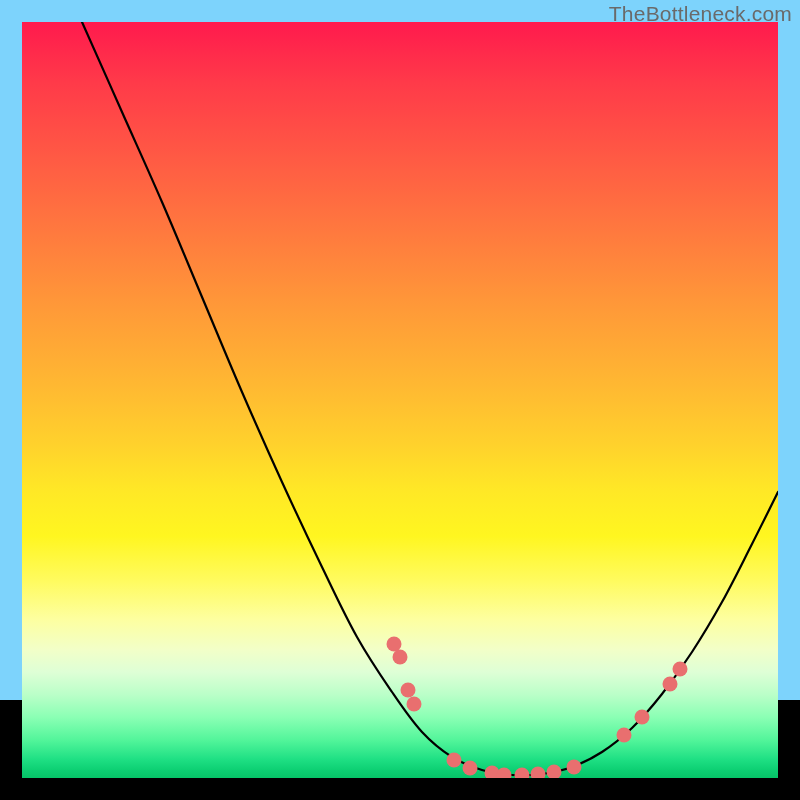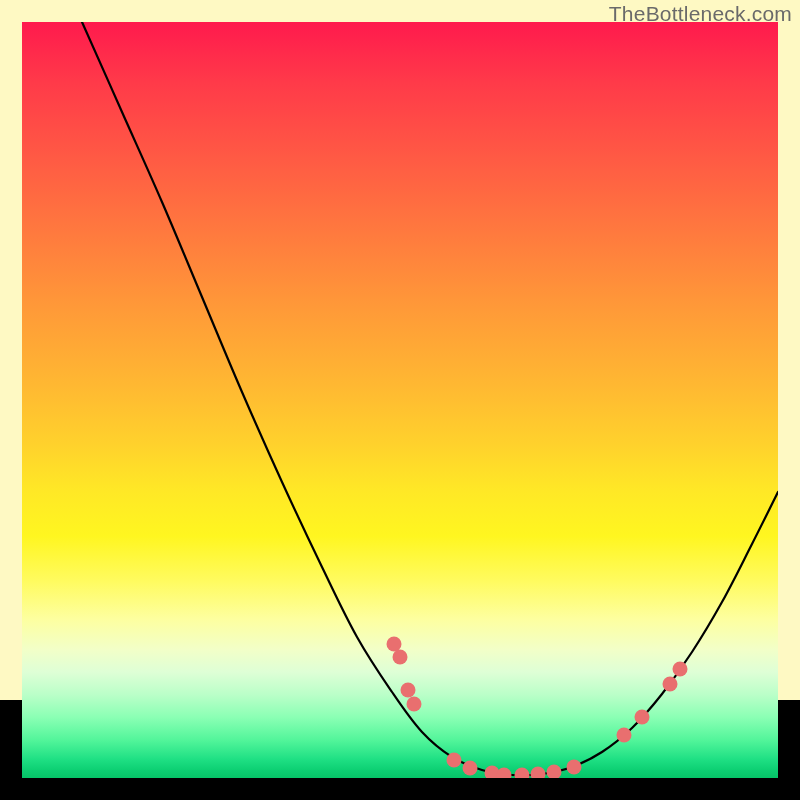--- a/index.html
+++ b/index.html
@@ -10,21 +10,21 @@
     background: #000;
     overflow: hidden;
     font-family: Arial, Helvetica, sans-serif;
   }
   .frame {
     position: absolute;
     left: 0;
     top: 0;
     width: 800px;
     height: 700px;
-    background: #fef9c3;
+    background: #7dd3fc;
   }
   .plot {
     position: absolute;
     left: 22px;
     top: 22px;
     width: 756px;
     height: 756px;
     overflow: hidden;
   }
   .gradient {

